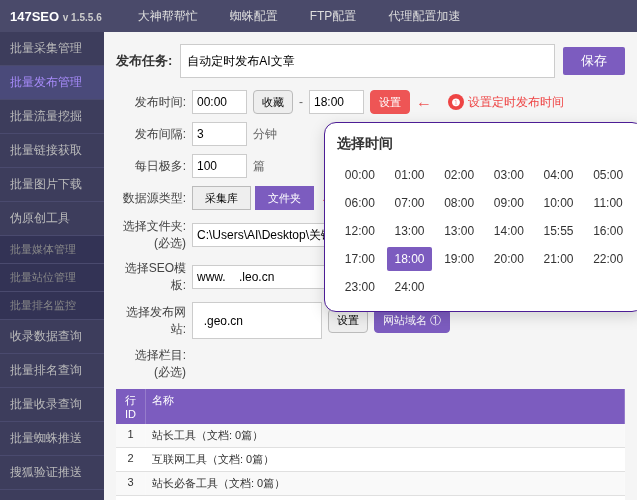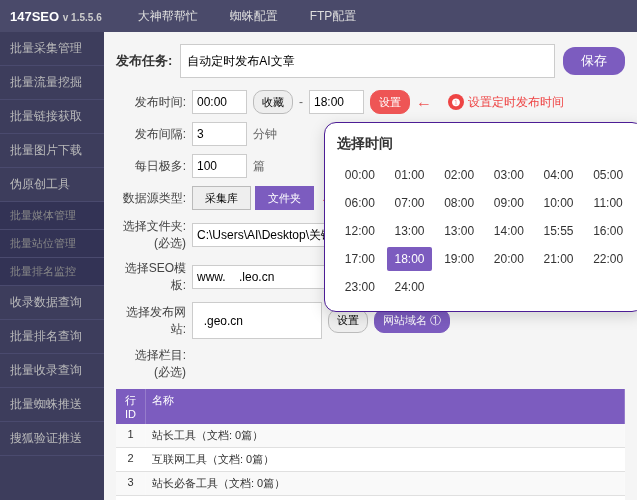--- a/index.html
+++ b/index.html
@@ -104,21 +104,21 @@
       font-size: 12px;
       background: #fff;
     }
     .btn-save {
       background: #7c5cbf;
       color: #fff;
       border: none;
       padding: 5px 18px;
       cursor: pointer;
       font-size: 13px;
-      border-radius: 12px;
+      border-radius: 2px;
     }
 
     .form-row {
       display: flex;
       align-items: center;
       margin-bottom: 8px;
       gap: 6px;
     }
     .form-row-label {
       width: 70px;
@@ -151,21 +151,21 @@
       font-size: 12px;
       background: #fff;
     }
     .btn-sm {
       height: 24px;
       padding: 0 8px;
       border: 1px solid #bbb;
       background: #eee;
       font-size: 11px;
       cursor: pointer;
-      border-radius: 10px;
+      border-radius: 4px;
     }
     .btn-sm.purple {
       background: #7c5cbf;
       color: #fff;
       border-color: #7c5cbf;
     }
     .btn-sm.red-arrow {
       background: #e55;
       color: #fff;
       border-color: #e55;
@@ -284,26 +284,28 @@
 <body>
 
 <div class="top-nav">
   <span class="logo">
     <span>147SEO</span>
     <span class="version">v 1.5.5.6</span>
   </span>
   <span class="nav-item">大神帮帮忙</span>
   <span class="nav-item">蜘蛛配置</span>
   <span class="nav-item">FTP配置</span>
+  <span class="nav-item">代理配置加速</span>
 </div>
 
 <div class="main-layout">
 
   <div class="sidebar">
     <div class="sidebar-item">批量采集管理</div>
+    <div class="sidebar-item active">批量发布管理</div>
     <div class="sidebar-item">批量流量挖掘</div>
     <div class="sidebar-item">批量链接获取</div>
     <div class="sidebar-item">批量图片下载</div>
     <div class="sidebar-item">伪原创工具</div>
     <div class="sidebar-group-header">批量媒体管理</div>
     <div class="sidebar-group-header">批量站位管理</div>
     <div class="sidebar-group-header">批量排名监控</div>
     <div class="sidebar-item">收录数据查询</div>
     <div class="sidebar-item">批量排名查询</div>
     <div class="sidebar-item">批量收录查询</div>

